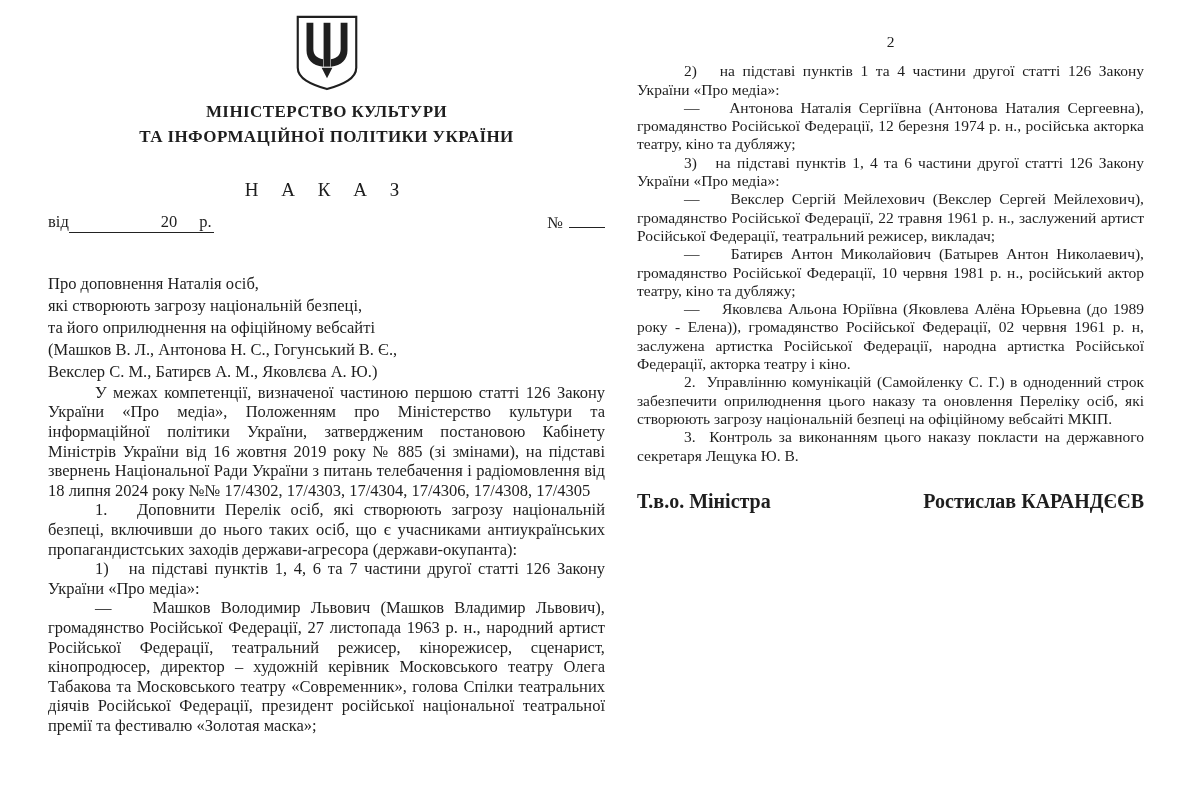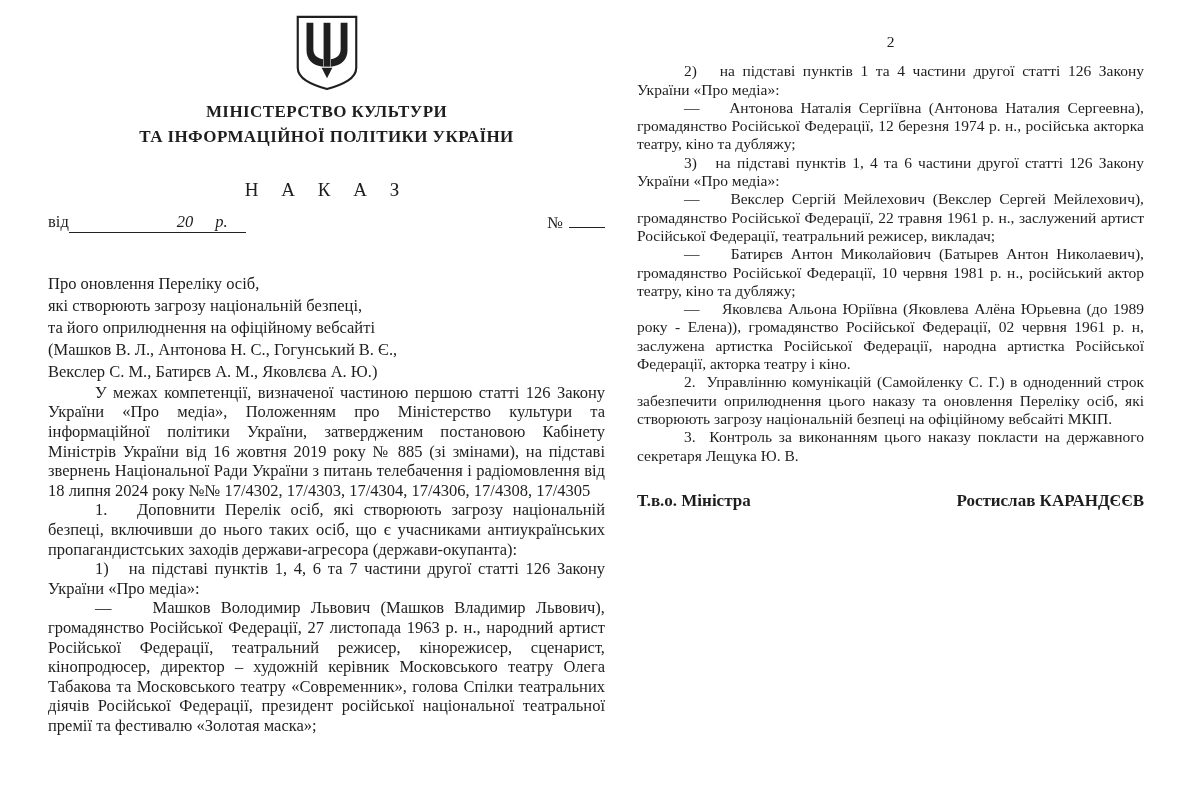--- a/index.html
+++ b/index.html
@@ -13,37 +13,37 @@
   .page-left{left:48px;width:557px;font-size:16.5px;line-height:19.6px;}
   .page-right{left:637px;width:507px;font-size:15.5px;line-height:18.3px;}
 
   .header{text-align:center;}
   .emblem-wrap{margin-top:14px;}
   .ministry{font-weight:700;font-size:17px;line-height:25px;letter-spacing:.4px;margin-top:2px;}
   .doc-title{font-weight:400;font-size:19px;letter-spacing:9px;margin-top:31px;}
   .city{font-size:16.5px;margin-top:25px;}
 
   .date-row{display:flex;justify-content:space-between;align-items:flex-end;margin-top:13px;font-size:16.5px;}
-  .uline{border-bottom:1.4px solid #222;display:inline-block;padding:0 18px;font-style:italic;}
+  .uline{border-bottom:1.4px solid #222;display:inline-block;padding:0 2px;}
   .blank-a{display:inline-block;width:90px;}
   .blank-b{display:inline-block;width:22px;}
   .num-blank{display:inline-block;width:36px;border-bottom:1.4px solid #222;margin-left:6px;}
 
   .subject{margin-top:40px;line-height:22px;}
   .subject div{margin:0;}
 
   p.just{text-align:justify;text-indent:47px;margin:0;}
   .intro{margin-top:11px;}
   .order-word{margin-top:16px;}
   .para1{margin-top:17px;}
 
   .page-num{text-align:center;margin-top:33px;}
   .body-block{margin-top:11px;}
 
-  .sig-row{display:flex;justify-content:space-between;margin-top:27px;font-weight:700;font-size:17px;}
+  .sig-row{display:flex;justify-content:space-between;margin-top:27px;font-weight:700;font-size:20px;}
 </style>
 </head>
 <body>
 
 <div class="page page-left">
   <div class="header">
     <div class="emblem-wrap">
       <svg viewBox="0 0 72 80" width="72" height="78" aria-hidden="true">
         <path d="M6 3 H66 V55 C66 66 53 72 36 77 C19 72 6 66 6 55 Z" fill="#ffffff" stroke="#1f1f1f" stroke-width="2.2"></path>
         <g fill="#1f1f1f">
@@ -62,21 +62,21 @@
   <div class="date-row">
     <div>
       <span>від</span><span class="uline"><span class="blank-a"></span><span>20</span><span class="blank-b"></span><span>р.</span></span>
     </div>
     <div>
       <span>№</span><span class="num-blank"></span>
     </div>
   </div>
 
   <div class="subject">
-    <div>Про оновлення Переліку осіб,</div>
+    <div>Про доповнення Наталія осіб,</div>
     <div>які створюють загрозу національній безпеці,</div>
     <div>та його оприлюднення на офіційному вебсайті</div>
     <div>(Машков В. Л., Антонова Н. С., Гогунський В. Є.,</div>
     <div>Векслер С. М., Батирєв А. М., Яковлєва А. Ю.)</div>
   </div>
 
   <p class="just intro">У межах компетенції, визначеної частиною першою статті 126 Закону України «Про медіа», Положенням про Міністерство культури та інформаційної політики України, затвердженим постановою Кабінету Міністрів України від 16 жовтня 2019 року № 885 (зі змінами), на підставі звернень Національної Ради України з питань телебачення і радіомовлення від 18 липня 2024 року №№ 17/4302, 17/4303, 17/4304, 17/4306, 17/4308, 17/4305</p>
   <p class="just para1">1.&nbsp;&nbsp;&nbsp;Доповнити Перелік осіб, які створюють загрозу національній безпеці, включивши до нього таких осіб, що є учасниками антиукраїнських пропагандистських заходів держави-агресора (держави-окупанта):</p>
   <p class="just">1)&nbsp;&nbsp;&nbsp;на підставі пунктів 1, 4, 6 та 7 частини другої статті 126 Закону України «Про медіа»:</p>
   <p class="just">—&nbsp;&nbsp;&nbsp;&nbsp;Машков Володимир Львович (Машков Владимир Львович), громадянство Російської Федерації, 27 листопада 1963 р. н., народний артист Російської Федерації, театральний режисер, кінорежисер, сценарист, кінопродюсер, директор – художній керівник Московського театру Олега Табакова та Московського театру «Современник», голова Спілки театральних діячів Російської Федерації, президент російської національної театральної премії та фестивалю «Золотая маска»;</p>

